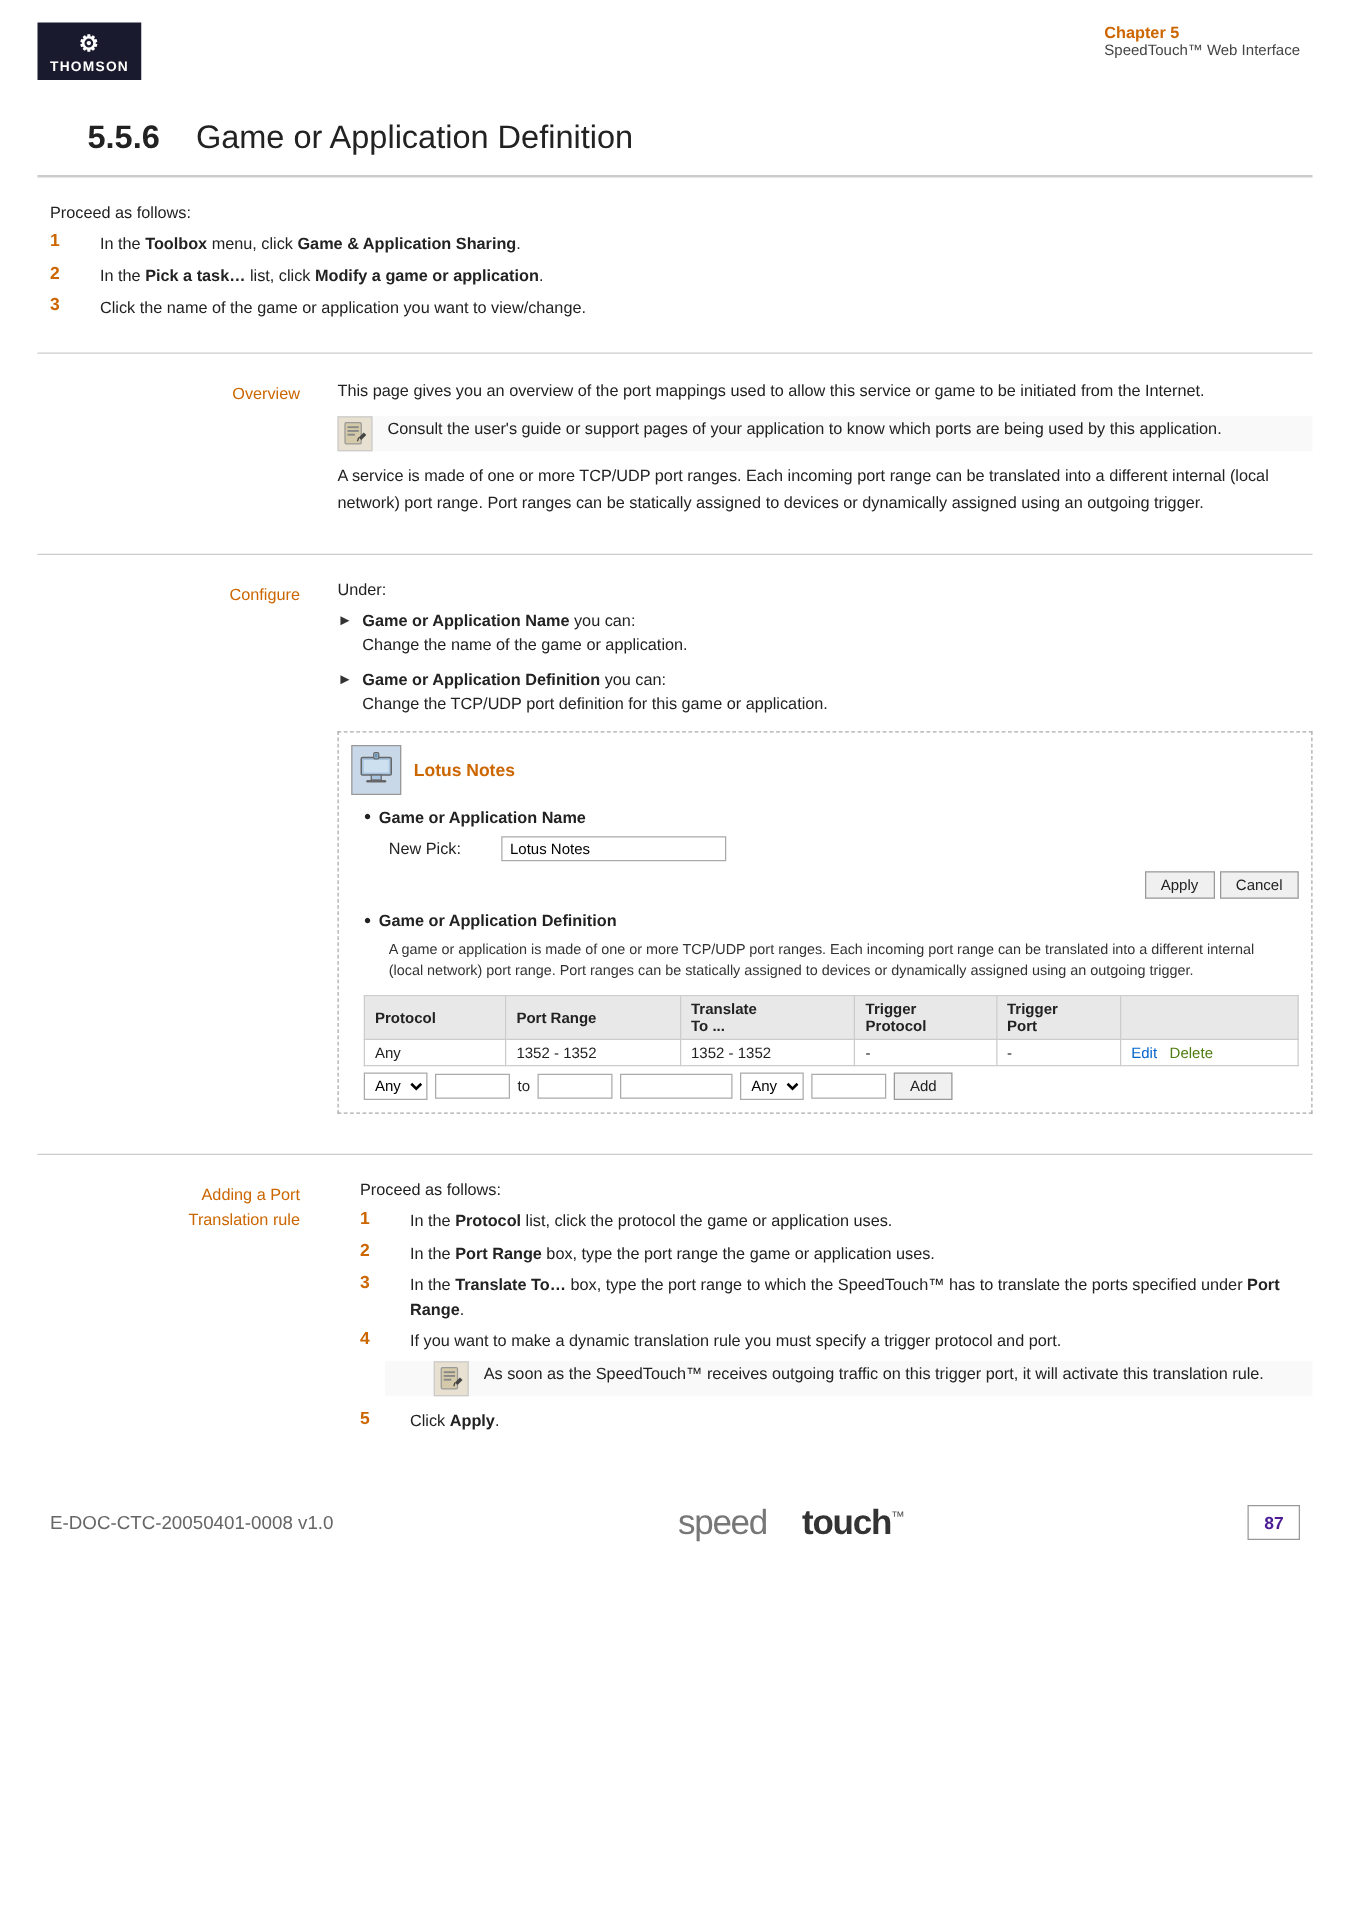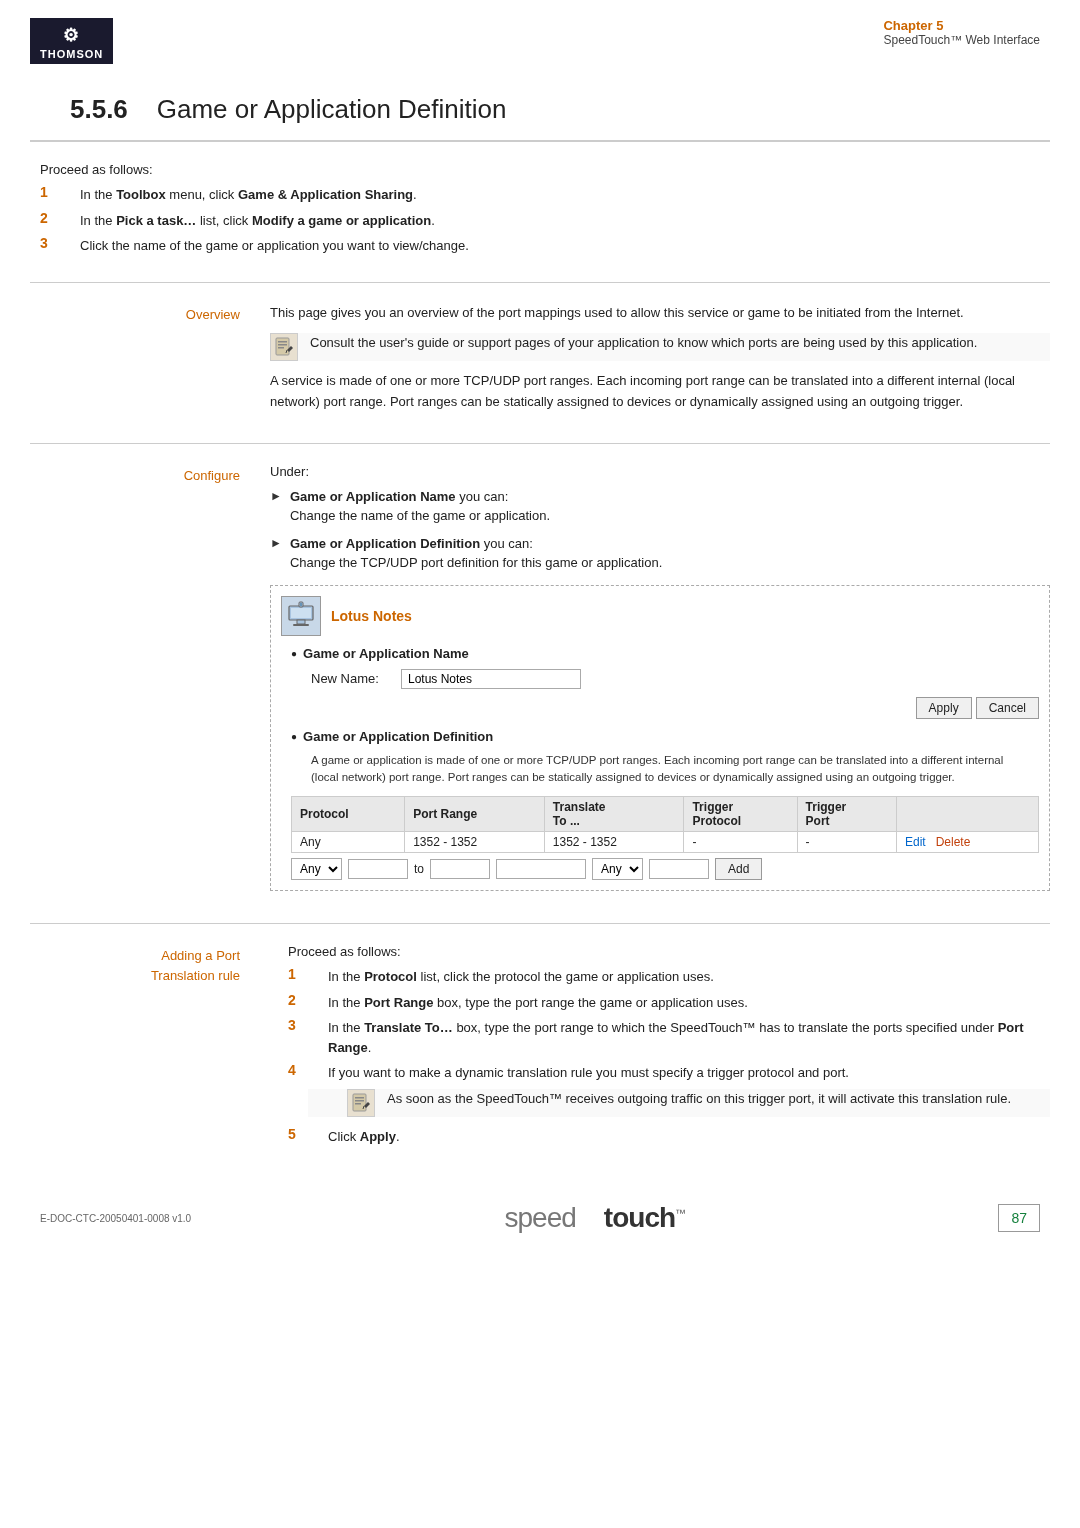--- a/index.html
+++ b/index.html
@@ -286,21 +286,21 @@
       padding: 3px 8px;
       font-size: 12px;
     }
     .link-edit {
       color: #0066cc;
       text-decoration: none;
       cursor: pointer;
       font-size: 12px;
     }
     .link-delete {
-      color: #c2410c;
+      color: #4d7c0f;
       text-decoration: none;
       cursor: pointer;
       font-size: 12px;
     }
 
     
     .add-row {
       display: flex;
       align-items: center;
       margin-top: 5px;
@@ -325,43 +325,43 @@
 
     
     .footer {
       display: flex;
       justify-content: space-between;
       align-items: center;
       padding: 20px 40px 15px 40px;
       margin-top: 10px;
     }
     .footer-doc {
-      font-size: 10px;
+      font-size: 15px;
       color: #666;
     }
     .footer-brand {
       font-size: 28px;
       color: #555;
       font-weight: 300;
       letter-spacing: -1px;
     }
     .footer-brand span {
       font-weight: bold;
       color: #333;
     }
     .footer-brand sup {
       font-size: 12px;
       font-weight: normal;
     }
     .page-num-box {
       border: 1px solid #999;
       padding: 5px 12px;
       font-size: 14px;
-      font-weight: normal;
-      color: #15803d;
+      font-weight: bold;
+      color: #4c1d95;
     }
   </style>
 </head>
 <body>
 
 <div class="header">
   <div class="logo-area">
     <div class="logo-box">
       <span class="logo-icon">⚙</span>
       <span>THOMSON</span>
@@ -470,21 +470,21 @@
           </div>
           <div class="app-name-title">Lotus Notes</div>
         </div>
 
         <div class="sub-section">
           <div class="sub-title">
             <span class="bullet-dot">●</span>
             <span>Game or Application Name</span>
           </div>
           <div class="form-row">
-            <span class="form-label">New Name:</span>
+            <span class="form-label">New Pick:</span>
             <input class="form-input" type="text" value="Lotus Notes" style="">
           </div>
           <div class="btn-row">
             <button class="btn">Apply</button>
             <button class="btn">Cancel</button>
           </div>
 
           <div class="sub-title">
             <span class="bullet-dot">●</span>
             <span>Game or Application Definition</span>

